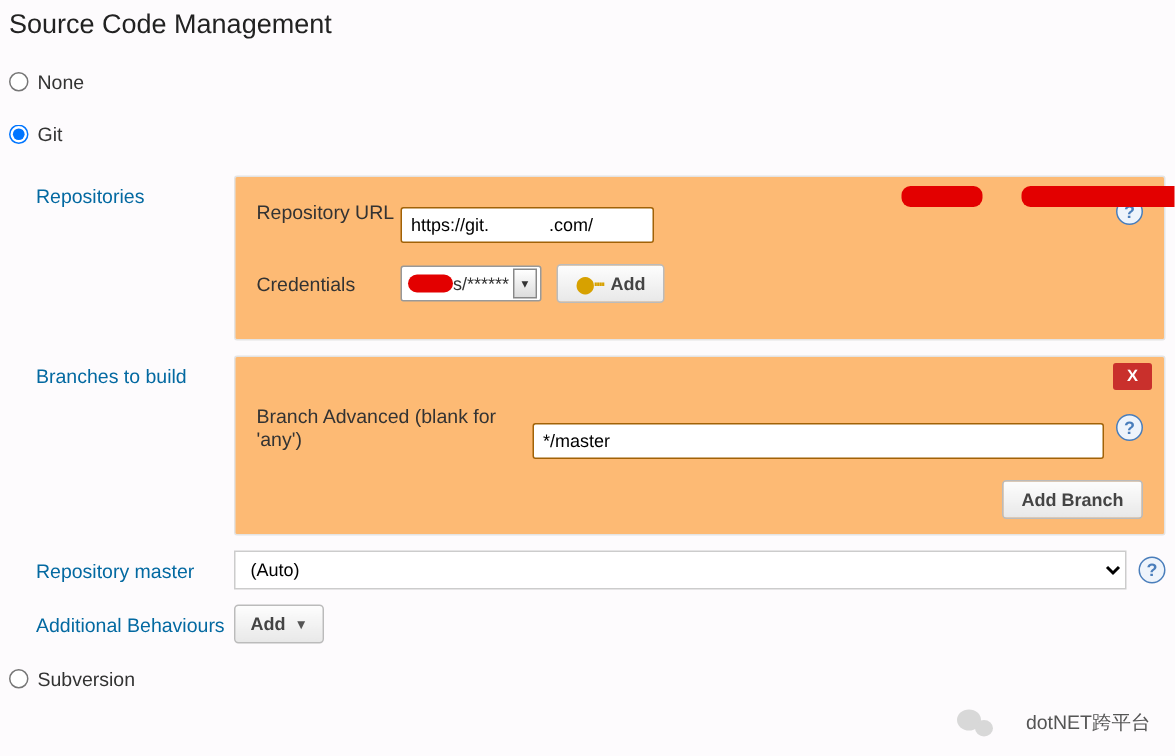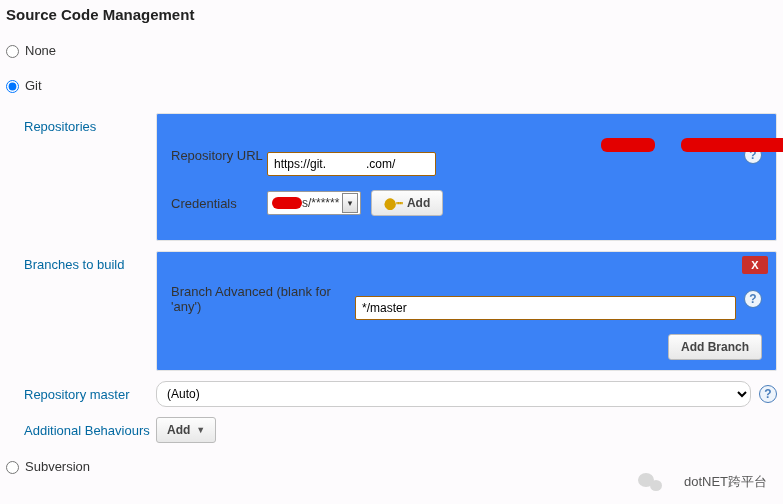--- a/index.html
+++ b/index.html
@@ -6,48 +6,48 @@
   body {
     margin: 0;
     padding: 4px 6px;
     font-family: Arial, Helvetica, sans-serif;
     font-size: 13px;
     color: #333;
     background: #fdfbfd;
     width: 783px;
   }
   h2.title {
-    font-size: 15px;
-    font-weight: bold;
+    font-size: 18px;
+    font-weight: normal;
     color: #222;
     margin: 2px 0 14px 0;
   }
   .radio-row {
     display: flex;
-    align-items: flex-end;
+    align-items: center;
     margin: 20px 0;
   }
   .radio-row input[type=radio] { margin: 0 6px 0 0; }
   .row {
     display: flex;
     align-items: flex-start;
     margin-top: 10px;
   }
   .row-label {
     width: 150px;
     flex: 0 0 150px;
     padding: 6px 6px 0 18px;
     color: #0369a1;
   }
   .panel {
     flex: 1;
-    background: #3b82f6;
+    background: #fdba74;
     border: 1px solid #e4e4e4;
     border-radius: 2px;
-    padding: 20px 14px 10px 14px;
+    padding: 2px 14px 10px 14px;
     position: relative;
   }
   .field-row {
     display: flex;
     align-items: center;
     margin-bottom: 14px;
   }
   .field-label {
     width: 96px;
     flex: 0 0 96px;
@@ -125,21 +125,21 @@
     width:26px; height:18px;
     font-size:11px;
     position:absolute;
     right:8px; top:4px;
     cursor:pointer;
   }
   .select-full {
     flex:1;
     height:26px;
     border:1px solid #ccc;
-    border-radius:10px;
+    border-radius:0;
     background:#fff;
     padding:0 6px;
     font-size:12px;
   }
   .add-dd {
     height:26px;
     background:linear-gradient(#fdfdfd,#e8e8e8);
     border:1px solid #bbb;
     border-radius:3px;
     padding:0 10px;

